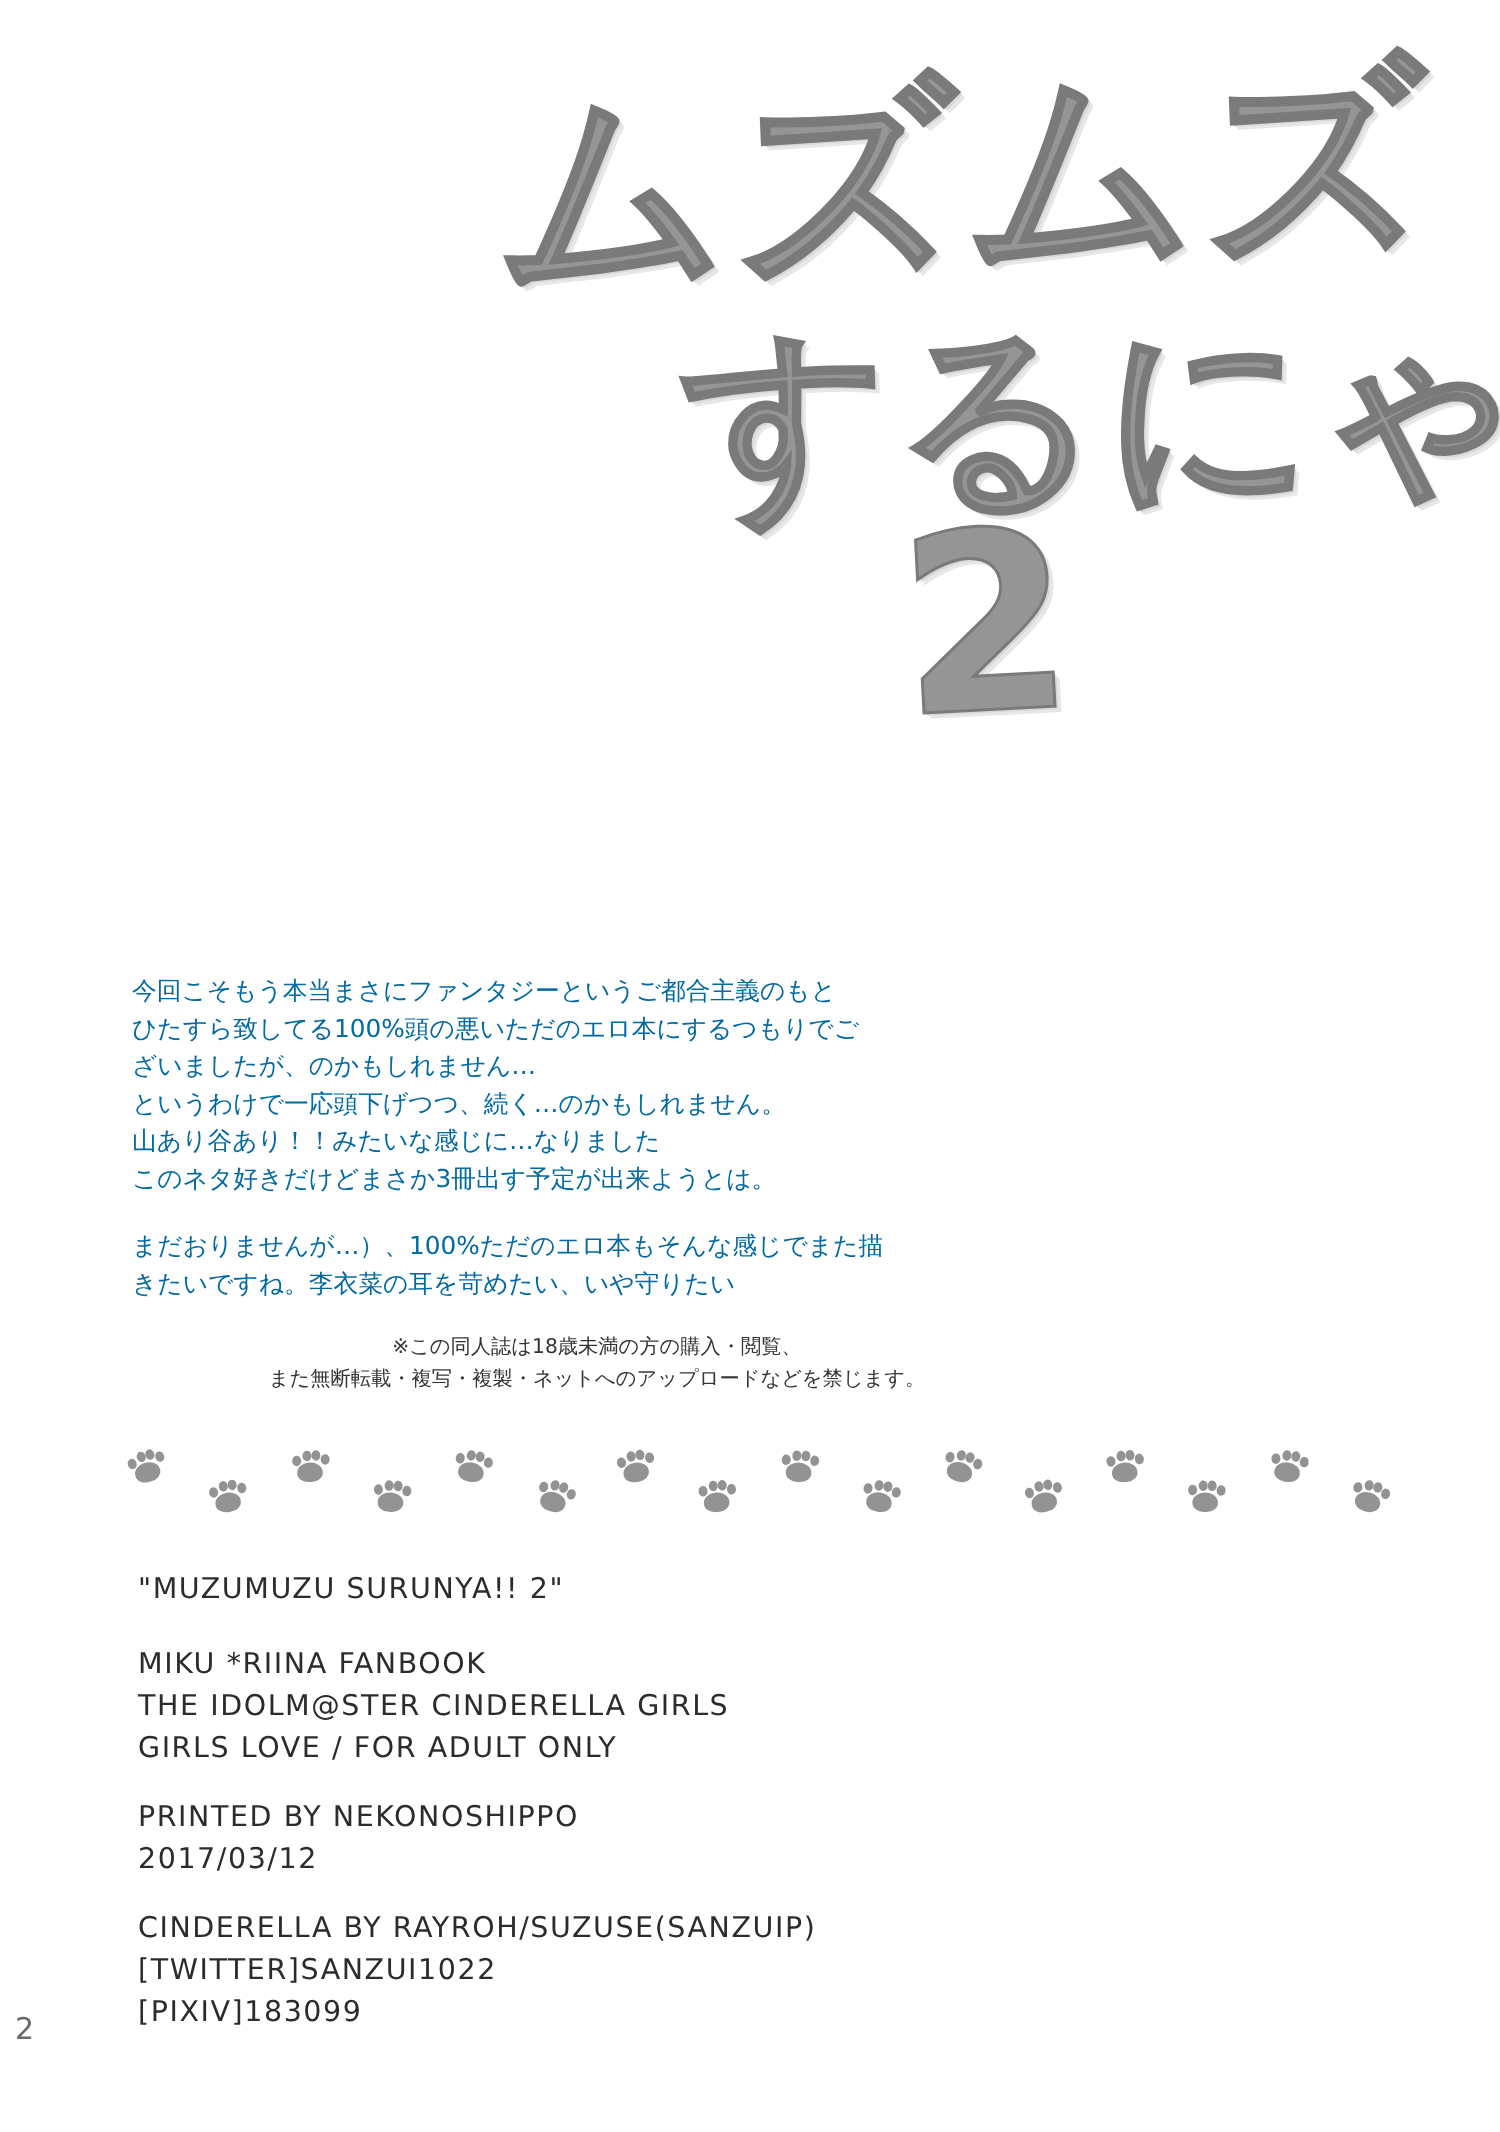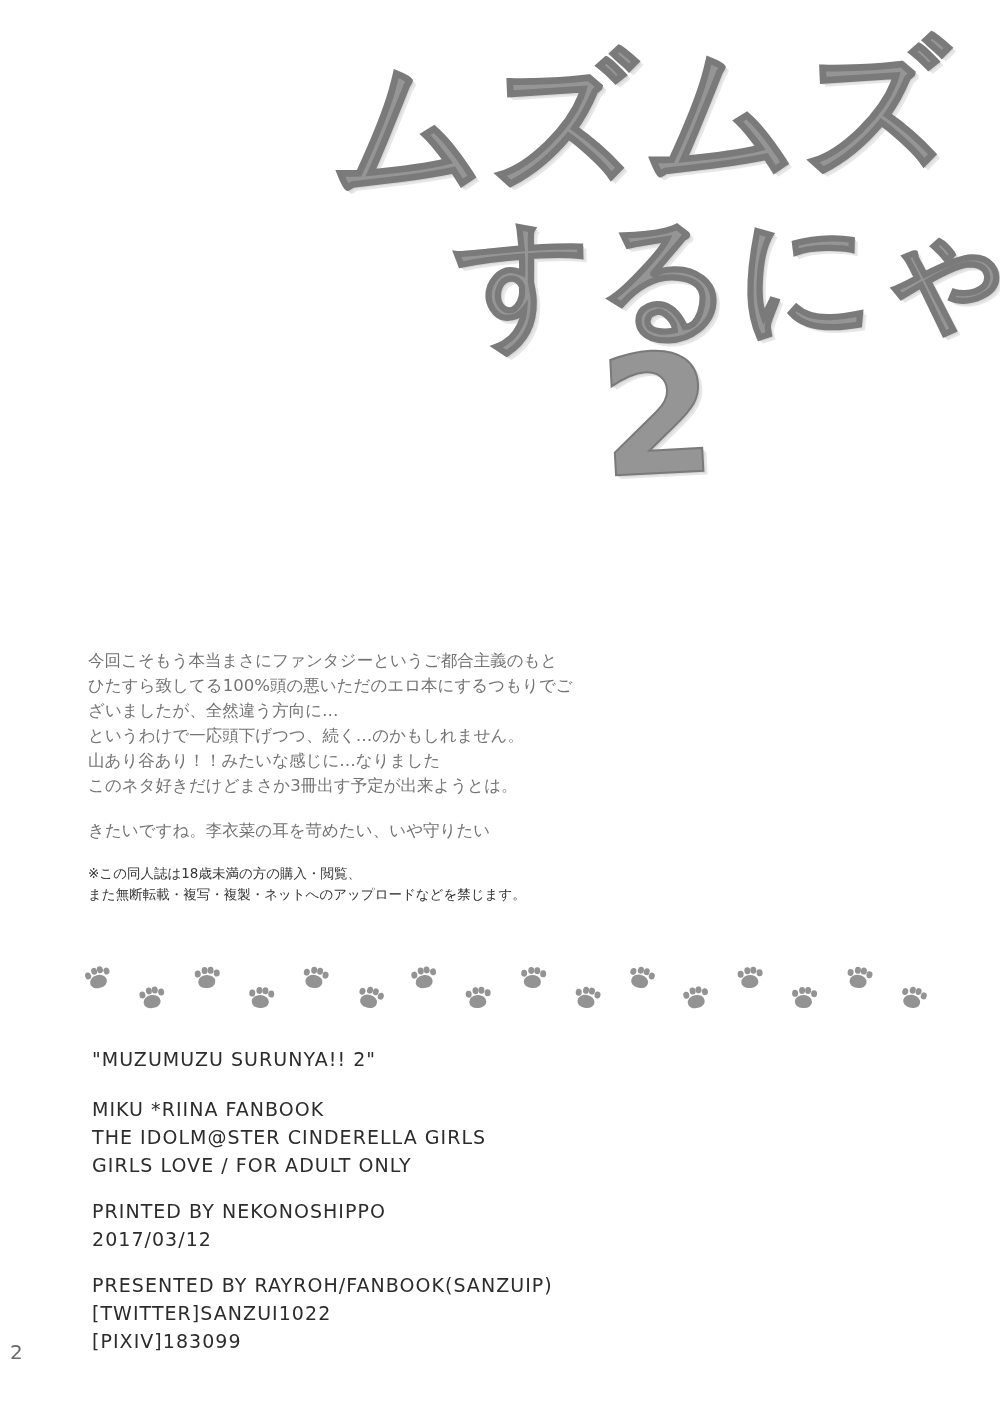--- a/index.html
+++ b/index.html
@@ -60,30 +60,31 @@
   #afterword {
     position: absolute;
     left: 88px;
     top: 648px;
     width: 620px;
   }
   .jp-line {
     font-family: "DejaVu Sans", sans-serif;
     font-size: 16.5px;
     line-height: 25px;
-    color: #737373;
+    color: #0369a1;
     white-space: nowrap;
   }
   .para-gap { height: 20px; }
   .jp-small {
     font-family: "DejaVu Sans", sans-serif;
     font-size: 13.5px;
     line-height: 21px;
     color: #343434;
     white-space: nowrap;
+    text-align: center;
   }
 
   
   #paw-divider {
     position: absolute;
     left: 85px;
     top: 965px;
     width: 845px;
     height: 50px;
   }
@@ -143,27 +144,28 @@
 
 <div id="title-art">
   <div class="logo-line" id="logo-line-1">ムズムズ</div>
   <div class="logo-line" id="logo-line-2">するにゃ!!</div>
   <div class="logo-line" id="logo-number">2</div>
 </div>
 
 <div id="afterword">
   <div class="jp-line">今回こそもう本当まさにファンタジーというご都合主義のもと</div>
   <div class="jp-line">ひたすら致してる100%頭の悪いただのエロ本にするつもりでご</div>
-  <div class="jp-line">ざいましたが、全然違う方向に…</div>
+  <div class="jp-line">ざいましたが、のかもしれません…</div>
   <div class="jp-line">というわけで一応頭下げつつ、続く…のかもしれません。</div>
   <div class="jp-line">山あり谷あり！！みたいな感じに…なりました</div>
   <div class="jp-line">このネタ好きだけどまさか3冊出す予定が出来ようとは。</div>
 
   <div class="para-gap"></div>
 
+  <div class="jp-line">まだおりませんが…）、100%ただのエロ本もそんな感じでまた描</div>
   <div class="jp-line">きたいですね。李衣菜の耳を苛めたい、いや守りたい</div>
 
   <div class="para-gap"></div>
 
   <div class="jp-small">※この同人誌は18歳未満の方の購入・閲覧、</div>
   <div class="jp-small">また無断転載・複写・複製・ネットへのアップロードなどを禁じます。</div>
 </div>
 
 <div id="paw-divider">
     <div class="paw" style="left: 0px; top: 2px; transform: rotate(-15deg);">
@@ -289,18 +291,18 @@
   <div class="colo-line">THE IDOLM@STER CINDERELLA GIRLS</div>
   <div class="colo-line">GIRLS LOVE / FOR ADULT ONLY</div>
 
   <div class="colo-gap-md"></div>
 
   <div class="colo-line">PRINTED BY NEKONOSHIPPO</div>
   <div class="colo-line">2017/03/12</div>
 
   <div class="colo-gap-md"></div>
 
-  <div class="colo-line">PRESENTED BY RAYROH/FANBOOK(SANZUIP)</div>
+  <div class="colo-line">CINDERELLA BY RAYROH/SUZUSE(SANZUIP)</div>
   <div class="colo-line">[TWITTER]SANZUI1022</div>
   <div class="colo-line">[PIXIV]183099</div>
 </div>
 
 <div id="page-number">2</div>
 
 </body></html>

